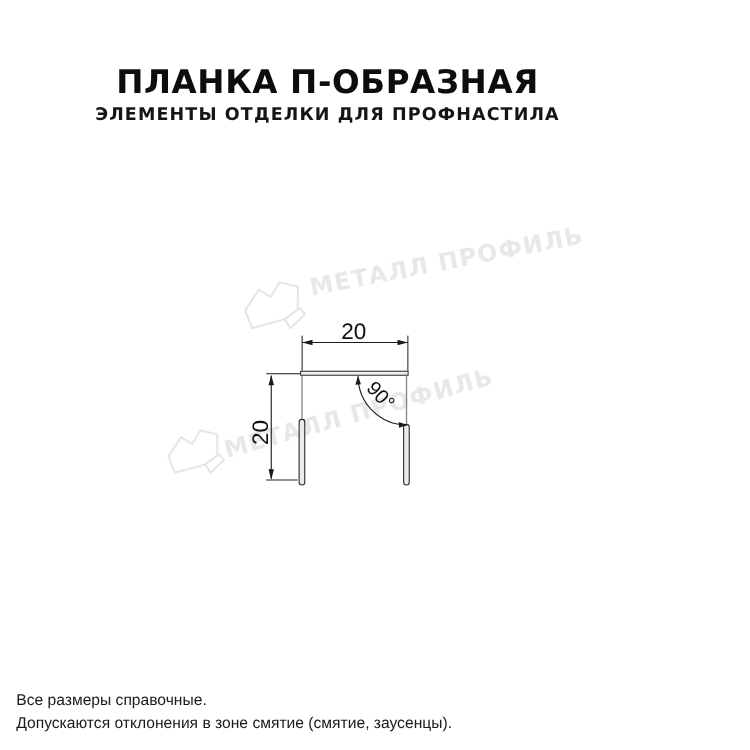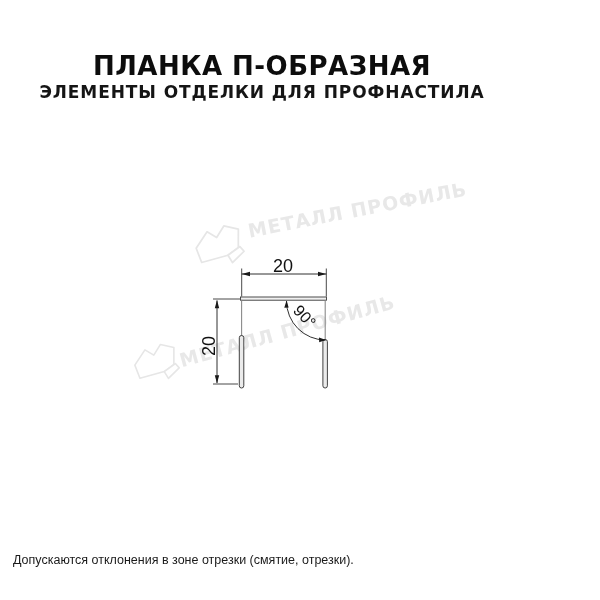--- a/index.html
+++ b/index.html
@@ -26,21 +26,21 @@
     font-size: 26px;
     line-height: 28px;
     letter-spacing: 0.5px;
     color: #0d0d0d;
     white-space: nowrap;
   }
   .subtitle {
     margin-top: 5px;
     font-family: "DejaVu Sans", sans-serif;
     font-weight: bold;
-    font-size: 17px;
+    font-size: 14px;
     line-height: 14px;
     letter-spacing: 0.9px;
     color: #151515;
     white-space: nowrap;
   }
 
   
   .wm-text {
     position: absolute;
     font-family: "DejaVu Sans", sans-serif;
@@ -146,16 +146,17 @@
         <path d="M 102.5 56 A 39 39 0 0 0 141.5 95" fill="none" stroke="#1a1a1a" stroke-width="0.9"></path>
         <polygon points="102.5,55.5 100.3,62.8 104.7,62.4" fill="#1a1a1a"></polygon>
         <polygon points="142,95 135,92.6 135.2,97.2" fill="#1a1a1a"></polygon>
         <text class="angle-text" text-anchor="middle" transform="translate(121,71) rotate(47)" dy="6">90°</text>
       </g>
 
     </svg>
   </div>
 
   <div class="footer">
-    <div>Допускаются отклонения в зоне отрезки (смятие, отрезки).</div>
+    <div>Все размеры справочные.</div>
+    <div>Допускаются отклонения в зоне смятие (смятие, заусенцы).</div>
   </div>
 
 </div>
 
 </body></html>

